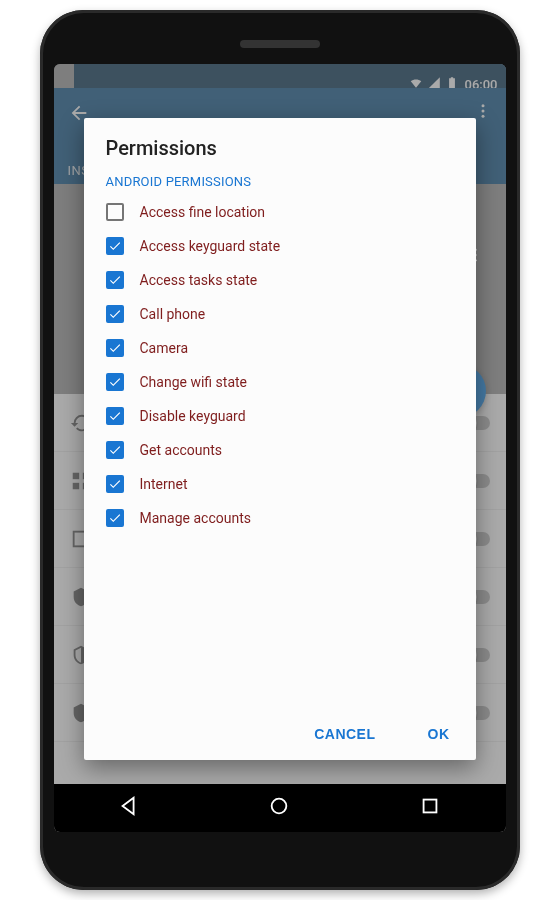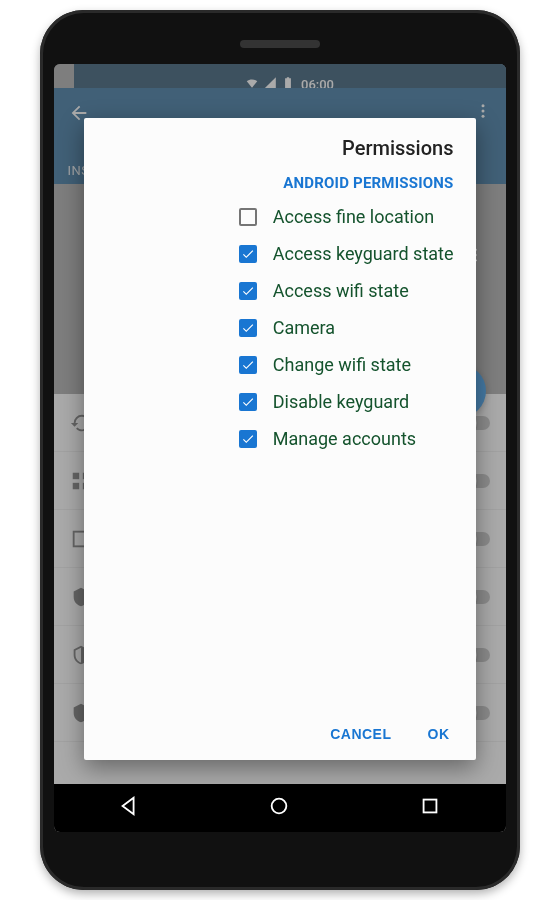--- a/index.html
+++ b/index.html
@@ -33,21 +33,21 @@
     background: #9e9e9e;
     border-radius: 6px;
     position: relative;
     overflow: hidden;
   }
   
   .status-bar {
     position: absolute; top: 0; left: 0; right: 0; height: 40px;
     background: #0e3a5a;
     color: #fff;
-    display: flex; align-items: center; justify-content: center;
+    display: flex; align-items: center; justify-content: flex-end;
     padding: 0 8px; font-size: 13px; gap: 4px; margin-left: 20px;
   }
   .status-bar svg { width: 14px; height: 14px; fill: #fff; }
   .status-bar .clock { font-weight: 500; margin-left: 2px; }
   
   .app-bar {
     position: absolute; top: 24px; left: 0; right: 0; height: 96px;
     background: #175c8e;
     color: #fff; padding: 10px 14px;
   }
@@ -91,28 +91,27 @@
   .overflow2 { position: absolute; top: 182px; right: 22px; }
   
   .dialog {
     position: absolute;
     top: 54px; left: 30px; right: 30px; bottom: 72px;
     background: #fcfcfc;
     border-radius: 2px;
     box-shadow: 0 8px 24px rgba(0,0,0,0.4);
     display: flex; flex-direction: column;
     padding: 18px 0 6px 0;
-    align-items: flex-end;
   }
   .dialog h1 {
     font-size: 20px; font-weight: 500; color: #222;
     padding: 0 22px 4px 22px;
   }
   .dialog .subhead {
-    font-size: 15px; font-weight: 700; color: #1976d2;
+    font-size: 13px; font-weight: 400; color: #1976d2;
     letter-spacing: 0.2px;
     padding: 10px 22px 6px 22px;
   }
   .perm-list {
     flex: 1; overflow: hidden;
   }
   .perm-row {
     display: flex; align-items: center;
     padding: 8px 22px; gap: 16px;
   }
@@ -121,23 +120,23 @@
     display: flex; align-items: center; justify-content: center;
     flex-shrink: 0;
   }
   .perm-row .cb.unchecked {
     border: 2px solid #757575; background: transparent;
   }
   .perm-row .cb.checked {
     background: #1976d2; border: 2px solid #1976d2;
   }
   .perm-row .cb.checked svg { width: 14px; height: 14px; fill: #fff; }
-  .perm-row .lbl { font-size: 18px; color: #14532d; }
+  .perm-row .lbl { font-size: 14px; color: #7f1d1d; }
   .dialog-actions {
-    display: flex; justify-content: flex-end; gap: 28px;
+    display: flex; justify-content: flex-end; gap: 44px;
     padding: 10px 22px 6px 0;
   }
   .dialog-actions button {
     background: none; border: none;
     color: #1976d2; font-size: 14px; font-weight: 700;
     letter-spacing: 0.5px; cursor: pointer;
     padding: 6px 4px;
   }
   
   .navbar {
@@ -258,21 +257,29 @@
               </svg>
             </span>
             <span class="lbl">Access keyguard state</span>
           </div>
           <div class="perm-row">
             <span class="cb checked">
               <svg viewBox="0 0 24 24">
                 <path d="M9 16.2 4.8 12l-1.4 1.4L9 19l12-12-1.4-1.4z"></path>
               </svg>
             </span>
-            <span class="lbl">Access wifi state</span>
+            <span class="lbl">Access tasks state</span>
+          </div>
+          <div class="perm-row">
+            <span class="cb checked">
+              <svg viewBox="0 0 24 24">
+                <path d="M9 16.2 4.8 12l-1.4 1.4L9 19l12-12-1.4-1.4z"></path>
+              </svg>
+            </span>
+            <span class="lbl">Call phone</span>
           </div>
           <div class="perm-row">
             <span class="cb checked">
               <svg viewBox="0 0 24 24">
                 <path d="M9 16.2 4.8 12l-1.4 1.4L9 19l12-12-1.4-1.4z"></path>
               </svg>
             </span>
             <span class="lbl">Camera</span>
           </div>
           <div class="perm-row">
@@ -283,20 +290,36 @@
             </span>
             <span class="lbl">Change wifi state</span>
           </div>
           <div class="perm-row">
             <span class="cb checked">
               <svg viewBox="0 0 24 24">
                 <path d="M9 16.2 4.8 12l-1.4 1.4L9 19l12-12-1.4-1.4z"></path>
               </svg>
             </span>
             <span class="lbl">Disable keyguard</span>
+          </div>
+          <div class="perm-row">
+            <span class="cb checked">
+              <svg viewBox="0 0 24 24">
+                <path d="M9 16.2 4.8 12l-1.4 1.4L9 19l12-12-1.4-1.4z"></path>
+              </svg>
+            </span>
+            <span class="lbl">Get accounts</span>
+          </div>
+          <div class="perm-row">
+            <span class="cb checked">
+              <svg viewBox="0 0 24 24">
+                <path d="M9 16.2 4.8 12l-1.4 1.4L9 19l12-12-1.4-1.4z"></path>
+              </svg>
+            </span>
+            <span class="lbl">Internet</span>
           </div>
           <div class="perm-row">
             <span class="cb checked">
               <svg viewBox="0 0 24 24">
                 <path d="M9 16.2 4.8 12l-1.4 1.4L9 19l12-12-1.4-1.4z"></path>
               </svg>
             </span>
             <span class="lbl">Manage accounts</span>
           </div>
         </div>

